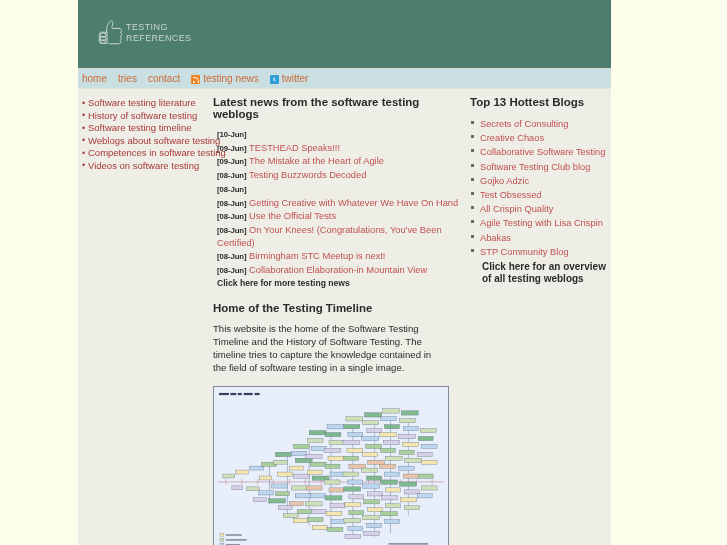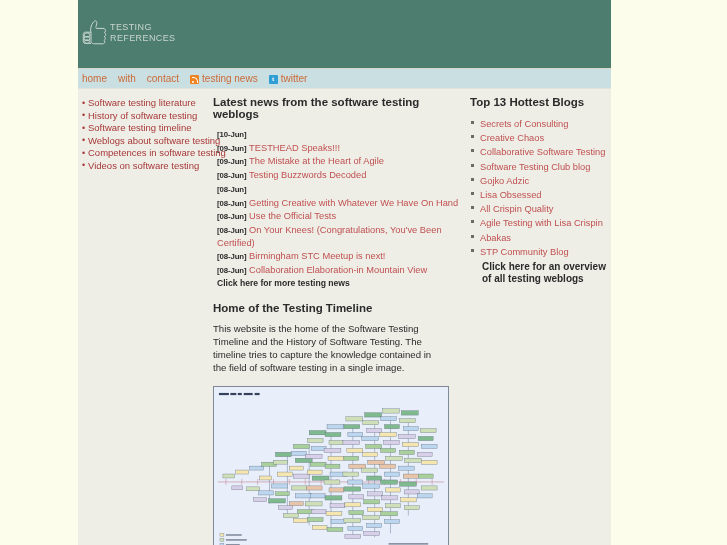--- a/index.html
+++ b/index.html
@@ -32,21 +32,21 @@
 
   
   #header {
     height: 68px;
     background: #4d7d6e;
     position: relative;
     border-bottom: 1px solid #d7d7c9;
   }
   #logo-wrap {
     position: absolute;
-    left: 4px;
+    left: 20px;
     top: 18px;
     display: flex;
     align-items: center;
   }
   #thumb-icon {
     width: 26px;
     height: 30px;
     flex: 0 0 auto;
     display: block;
   }
@@ -296,21 +296,21 @@
           <div>REFERENCES</div>
         </div>
       </div>
     </div>
 
     <div id="nav">
       <a href="#">
         <span>home</span>
       </a>
       <a href="#">
-        <span>with</span>
+        <span>tries</span>
       </a>
       <a href="#">
         <span>contact</span>
       </a>
       <a href="#">
         <span class="nav-ico rss-ico"></span>
         <span>testing news</span>
       </a>
       <a href="#">
         <span class="nav-ico tw-ico">t</span>
@@ -553,21 +553,21 @@
       </div>
 
       <div id="col-right">
         <h2 class="sec-head">Top 13 Hottest Blogs</h2>
         <ul class="blog-list">
           <li><a href="#">Secrets of Consulting</a></li>
           <li><a href="#">Creative Chaos</a></li>
           <li><a href="#">Collaborative Software Testing</a></li>
           <li><a href="#">Software Testing Club blog</a></li>
           <li><a href="#">Gojko Adzic</a></li>
-          <li><a href="#">Lisa Obsessed</a></li>
+          <li><a href="#">Test Obsessed</a></li>
           <li><a href="#">All Crispin Quality</a></li>
           <li><a href="#">Agile Testing with Lisa Crispin</a></li>
           <li><a href="#">Abakas</a></li>
           <li><a href="#">STP Community Blog</a></li>
         </ul>
         <a class="blog-overview" href="#">Click here for an overview of all testing weblogs</a>
       </div>
 
     </div>
   </div>

